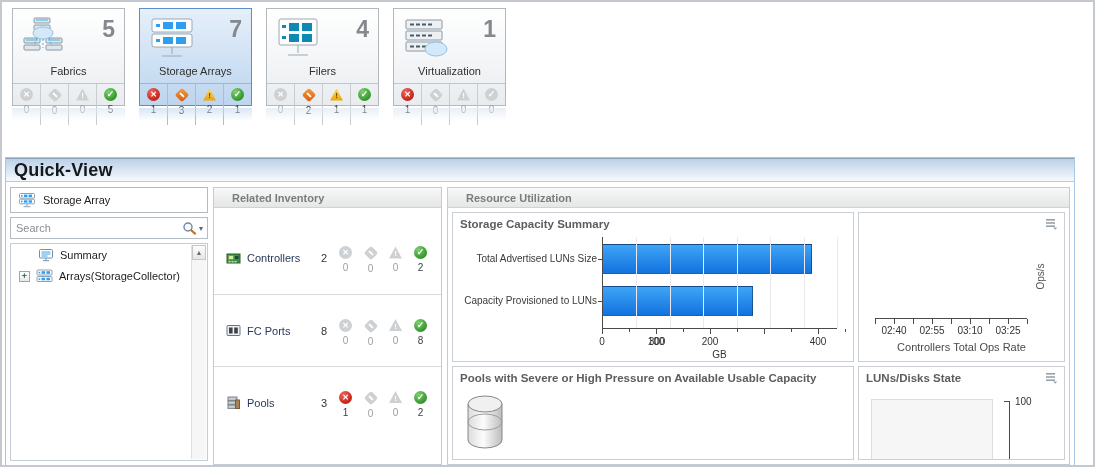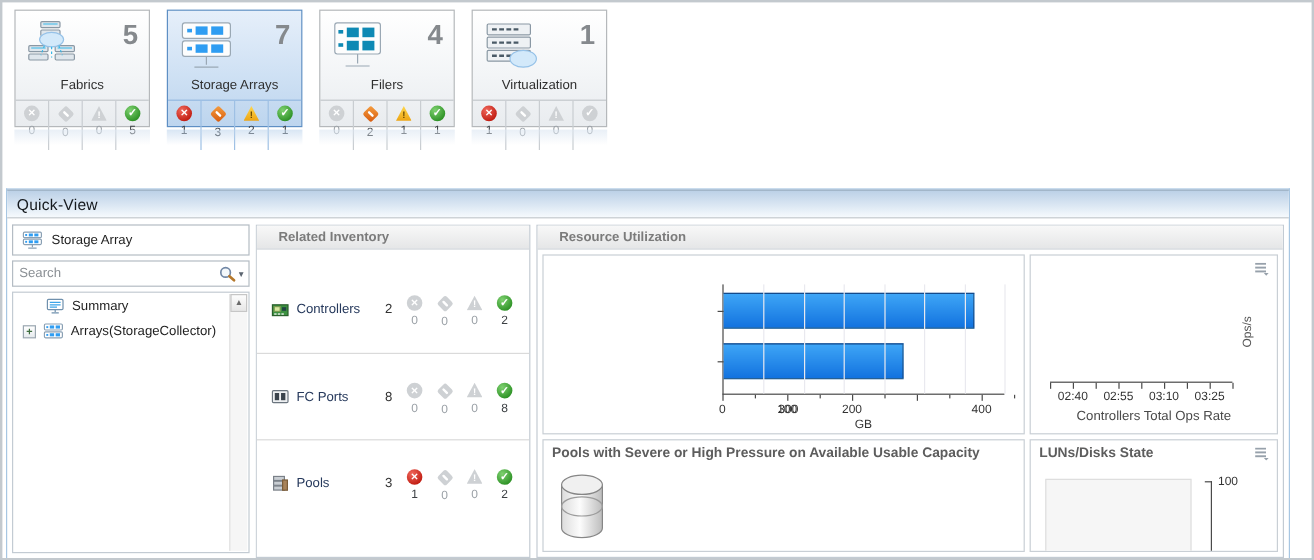--- a/index.html
+++ b/index.html
@@ -43,21 +43,21 @@
   .sico.off { background:#ced1d4 !important; }
   .sico.off::after { color:#fff; }
 
   .reflections { display:flex; gap:14px; padding-left:10px; height:13px; margin-top:2px; }
   .refl { width:113px; background:linear-gradient(#dde7f2, rgba(255,255,255,0)); opacity:.65; }
   .refl.selected { background:linear-gradient(#c3d8ee, rgba(255,255,255,0)); }
 
   
   .qv { position:absolute; left:3px; top:155px; width:1070px; bottom:0; border:1px solid #a7c6e2; border-bottom:none; background:#fff; }
   .qv-header { height:24px; border-bottom:1px solid #c3c9ce; display:flex; align-items:center; padding-left:8px;
-               font-size:13px; font-weight:normal; color:#15191d; letter-spacing:.2px;
+               font-size:18px; font-weight:bold; color:#15191d; letter-spacing:.2px;
                background:linear-gradient(#bcd1e7,#dbe7f3 55%,#f6fafd); border-top:1px solid #8ea6bd; }
   .qv-body { position:absolute; top:25px; left:0; right:0; bottom:0; display:flex; }
 
   
   .left-col { width:206px; flex:none; padding:4px; display:flex; flex-direction:column; gap:4px; }
   .selector { height:26px; border:1px solid #b4bcc4; display:flex; align-items:center; gap:7px; padding-left:7px; font-size:11px; color:#222; background:#fff; }
   .searchbox { height:22px; border:1px solid #b4bcc4; display:flex; align-items:center; padding:0 4px 0 5px; background:#fff; }
   .searchbox input { border:none; outline:none; flex:1; font-size:11px; color:#333; background:transparent; min-width:0; }
   .searchbox input::placeholder { color:#8a8f94; }
   .search-caret { font-size:8px; color:#5c6570; margin-left:2px; }
@@ -519,21 +519,26 @@
             </div>
           </div>
 
           <div class="panel ru-panel">
             <div class="panel-header">
               <span>Resource Utilization</span>
             </div>
             <div class="ru-body">
 
               <div class="sub-panel">
+                <div class="sub-title">Storage Capacity Summary</div>
                 <div class="sc-area">
+                  <div class="sc-labels" id="sc-labels">
+                      <div class="sc-cat" style="top: 16px;">Total Advertised LUNs Size</div>
+                      <div class="sc-cat" style="top: 58px;">Capacity Provisioned to LUNs</div>
+                    </div>
                   <div class="sc-plot" id="sc-plot">
                       <div class="sc-bar" style="top: 7px; width: 89.2857%;"></div>
                       <div class="sc-bar" style="top: 49px; width: 64.2857%;"></div>
                       <div class="sc-grid" style="left: 14.2857%;"></div>
                       <div class="sc-grid" style="left: 28.5714%;"></div>
                       <div class="sc-grid" style="left: 42.8571%;"></div>
                       <div class="sc-grid" style="left: 57.1429%;"></div>
                       <div class="sc-grid" style="left: 71.4286%;"></div>
                       <div class="sc-grid" style="left: 85.7143%;"></div>
                       <div class="sc-grid" style="left: 100%;"></div>

